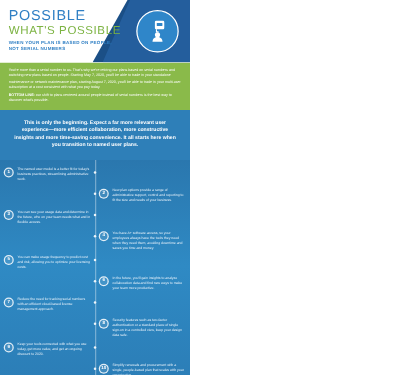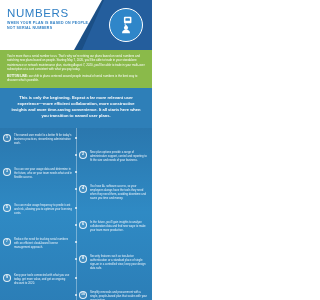--- a/index.html
+++ b/index.html
@@ -116,21 +116,22 @@
 </head>
 <body>
 
 <div class="page">
 
   <div class="header">
     <div class="header-wedge"></div>
     <div class="header-wedge-light"></div>
 
     <div class="header-text">
-      <div class="h-line1">NUMBERS</div>
+      <div class="h-line1">POSSIBLE</div>
+      <div class="h-line2">WHAT'S POSSIBLE</div>
       <div class="h-line3">WHEN YOUR PLAN IS BASED ON PEOPLE, NOT SERIAL NUMBERS</div>
     </div>
 
     <div class="header-icon">
       <svg viewBox="0 0 24 24" fill="none">
         <rect x="9.5" y="2" width="9" height="8" rx="1.2" fill="#ffffff"></rect>
         <rect x="11.3" y="4" width="5.4" height="3" rx=".5" fill="#2f86c9"></rect>
         <path d="M11 10 L11 12.6 L13 12.6" stroke="#ffffff" stroke-width="1.1" fill="none"></path>
         <circle cx="12" cy="15.4" r="2.5" fill="#ffffff"></circle>
         <path d="M7.2 22 C7.2 18.8 9.4 17.4 12 17.4 C14.6 17.4 16.8 18.8 16.8 22 Z" fill="#ffffff"></path>

